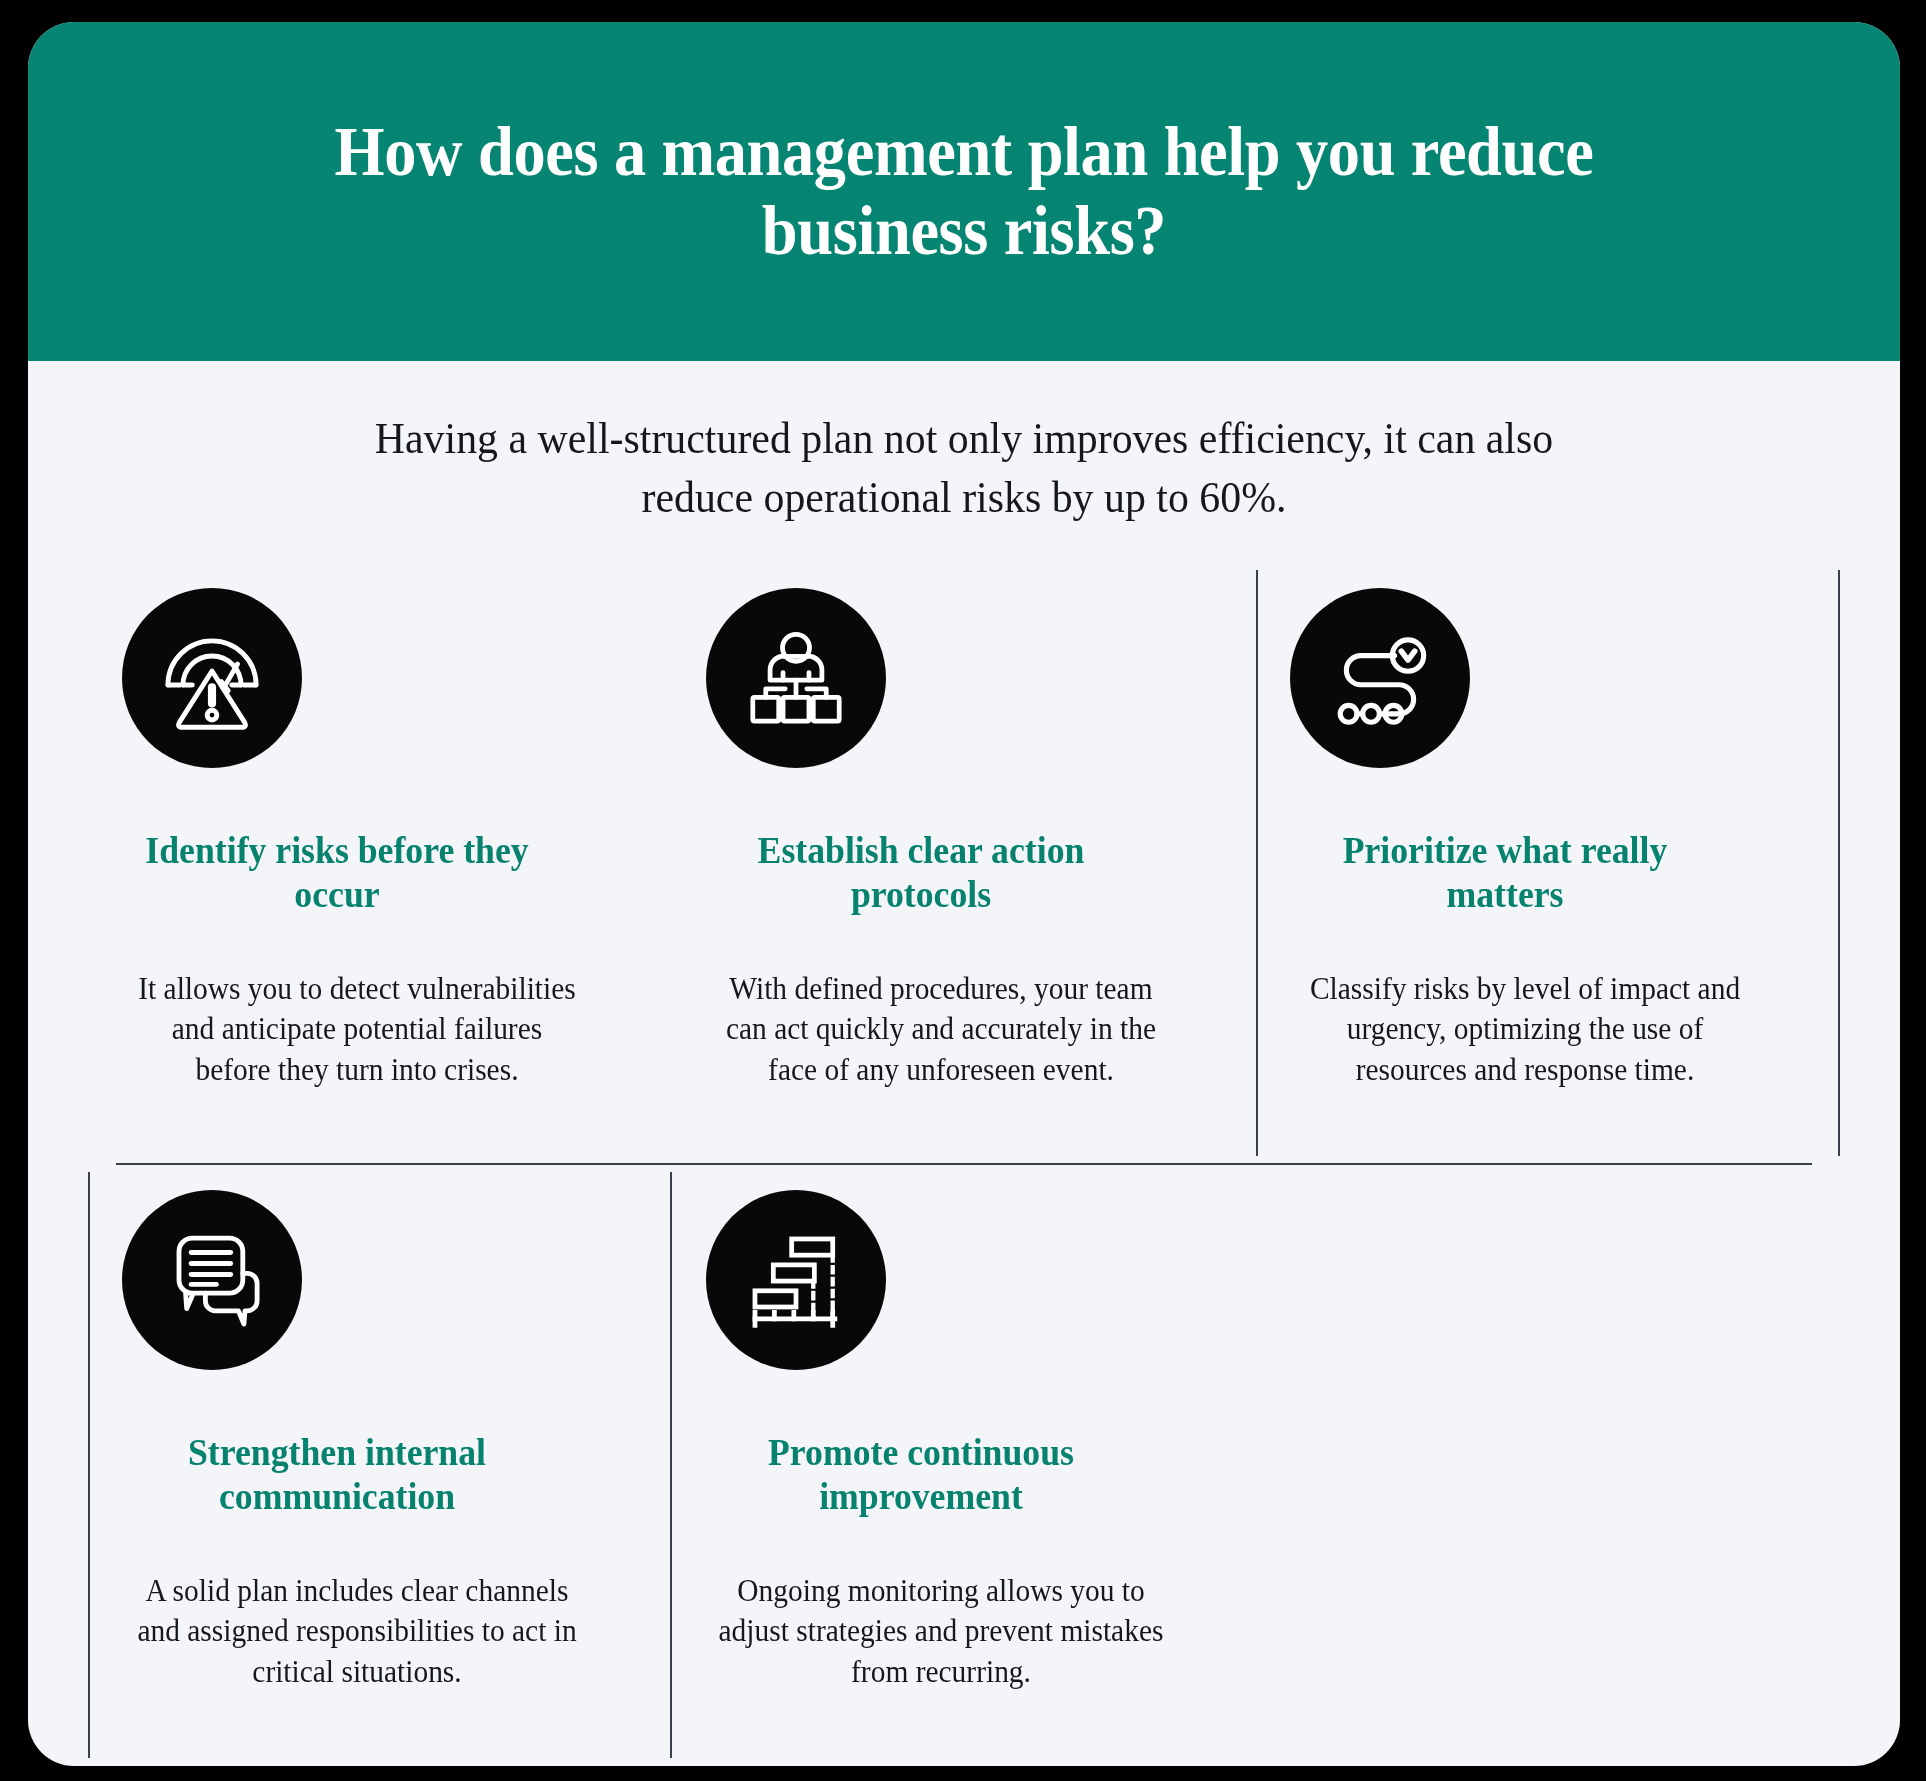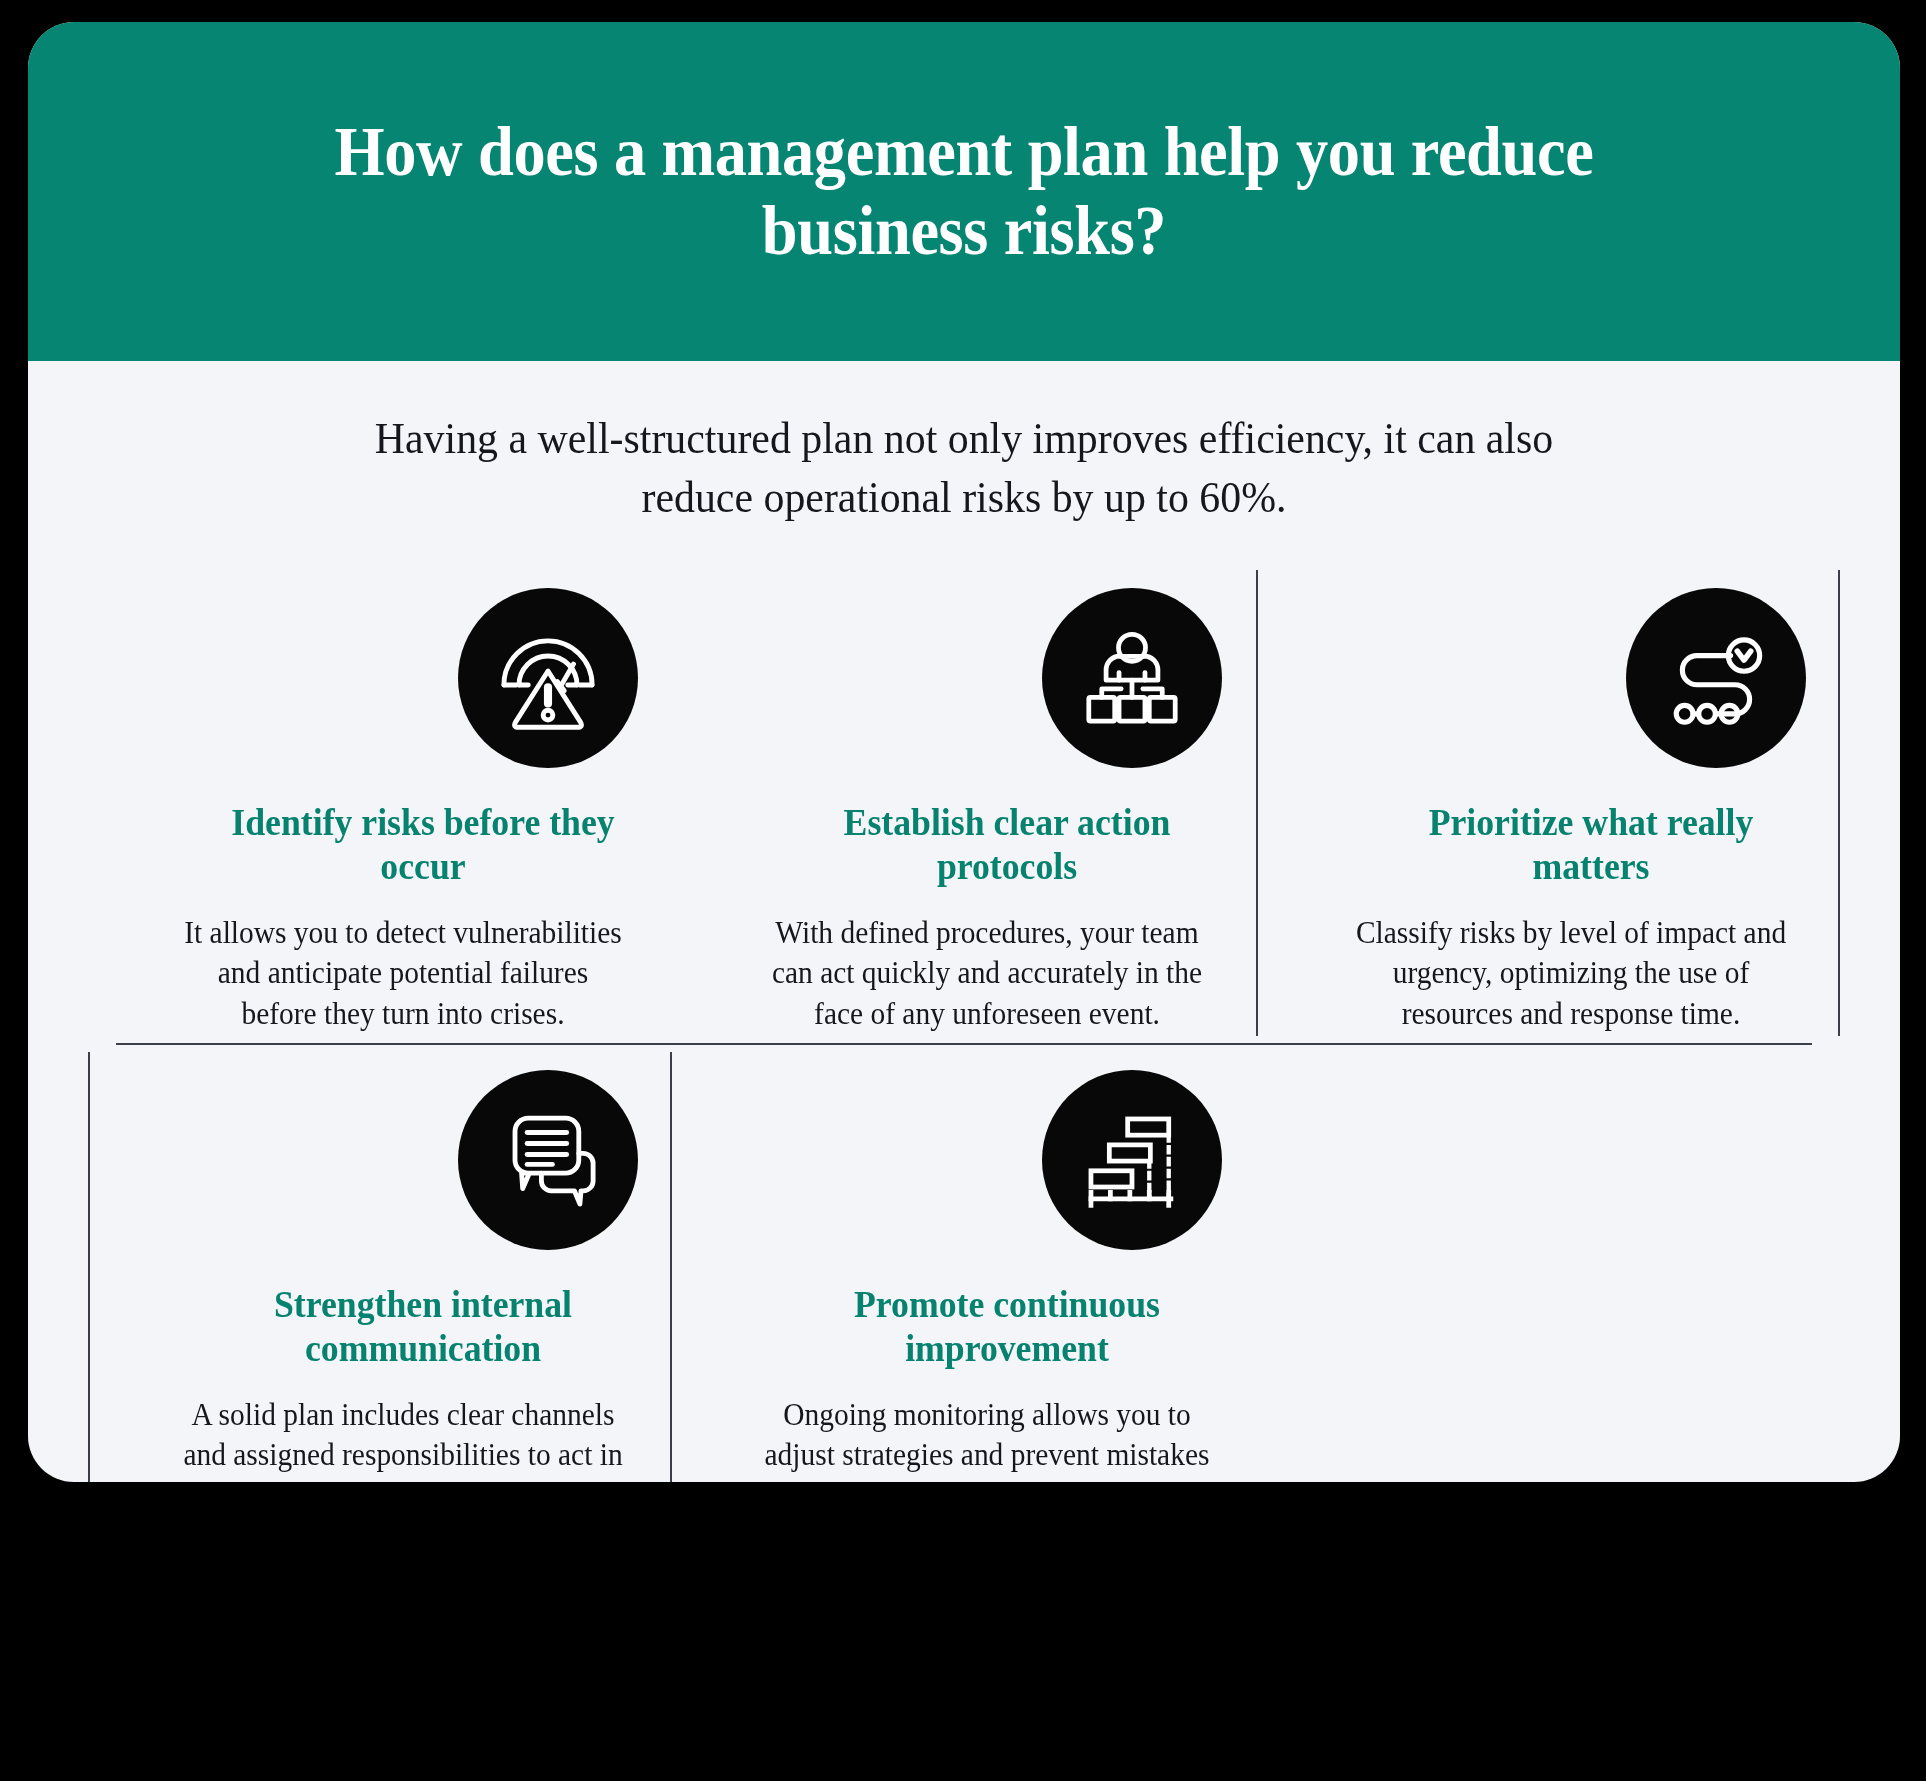--- a/index.html
+++ b/index.html
@@ -10,21 +10,21 @@
     background: #000000;
     font-family: "Liberation Serif", "DejaVu Serif", serif;
     overflow: hidden;
   }
 
   #infographic-card {
     position: absolute;
     left: 28px;
     top: 22px;
     width: 1872px;
-    height: 1460px;
+    height: 1744px;
     background: #f3f5f9;
     border-radius: 46px;
     overflow: hidden;
     display: flex;
     flex-direction: column;
   }
 
   
   #header-band {
     background: #068672;
@@ -69,23 +69,24 @@
     margin: 36px 60px 0 60px;
     display: grid;
     grid-template-columns: 1fr 1fr 1fr;
     grid-template-rows: 1fr 1fr;
     position: relative;
   }
 
   .grid-cell {
     display: flex;
     flex-direction: column;
-    align-items: flex-end;
+    align-items: flex-start;
     padding: 26px 34px 10px 34px;
     position: relative;
+    gap: 28px;
   }
 
   
   .grid-cell.col-mid::before,
   .grid-cell.col-mid::after {
     content: "";
     position: absolute;
     top: 8px;
     bottom: 8px;
     width: 2px;

